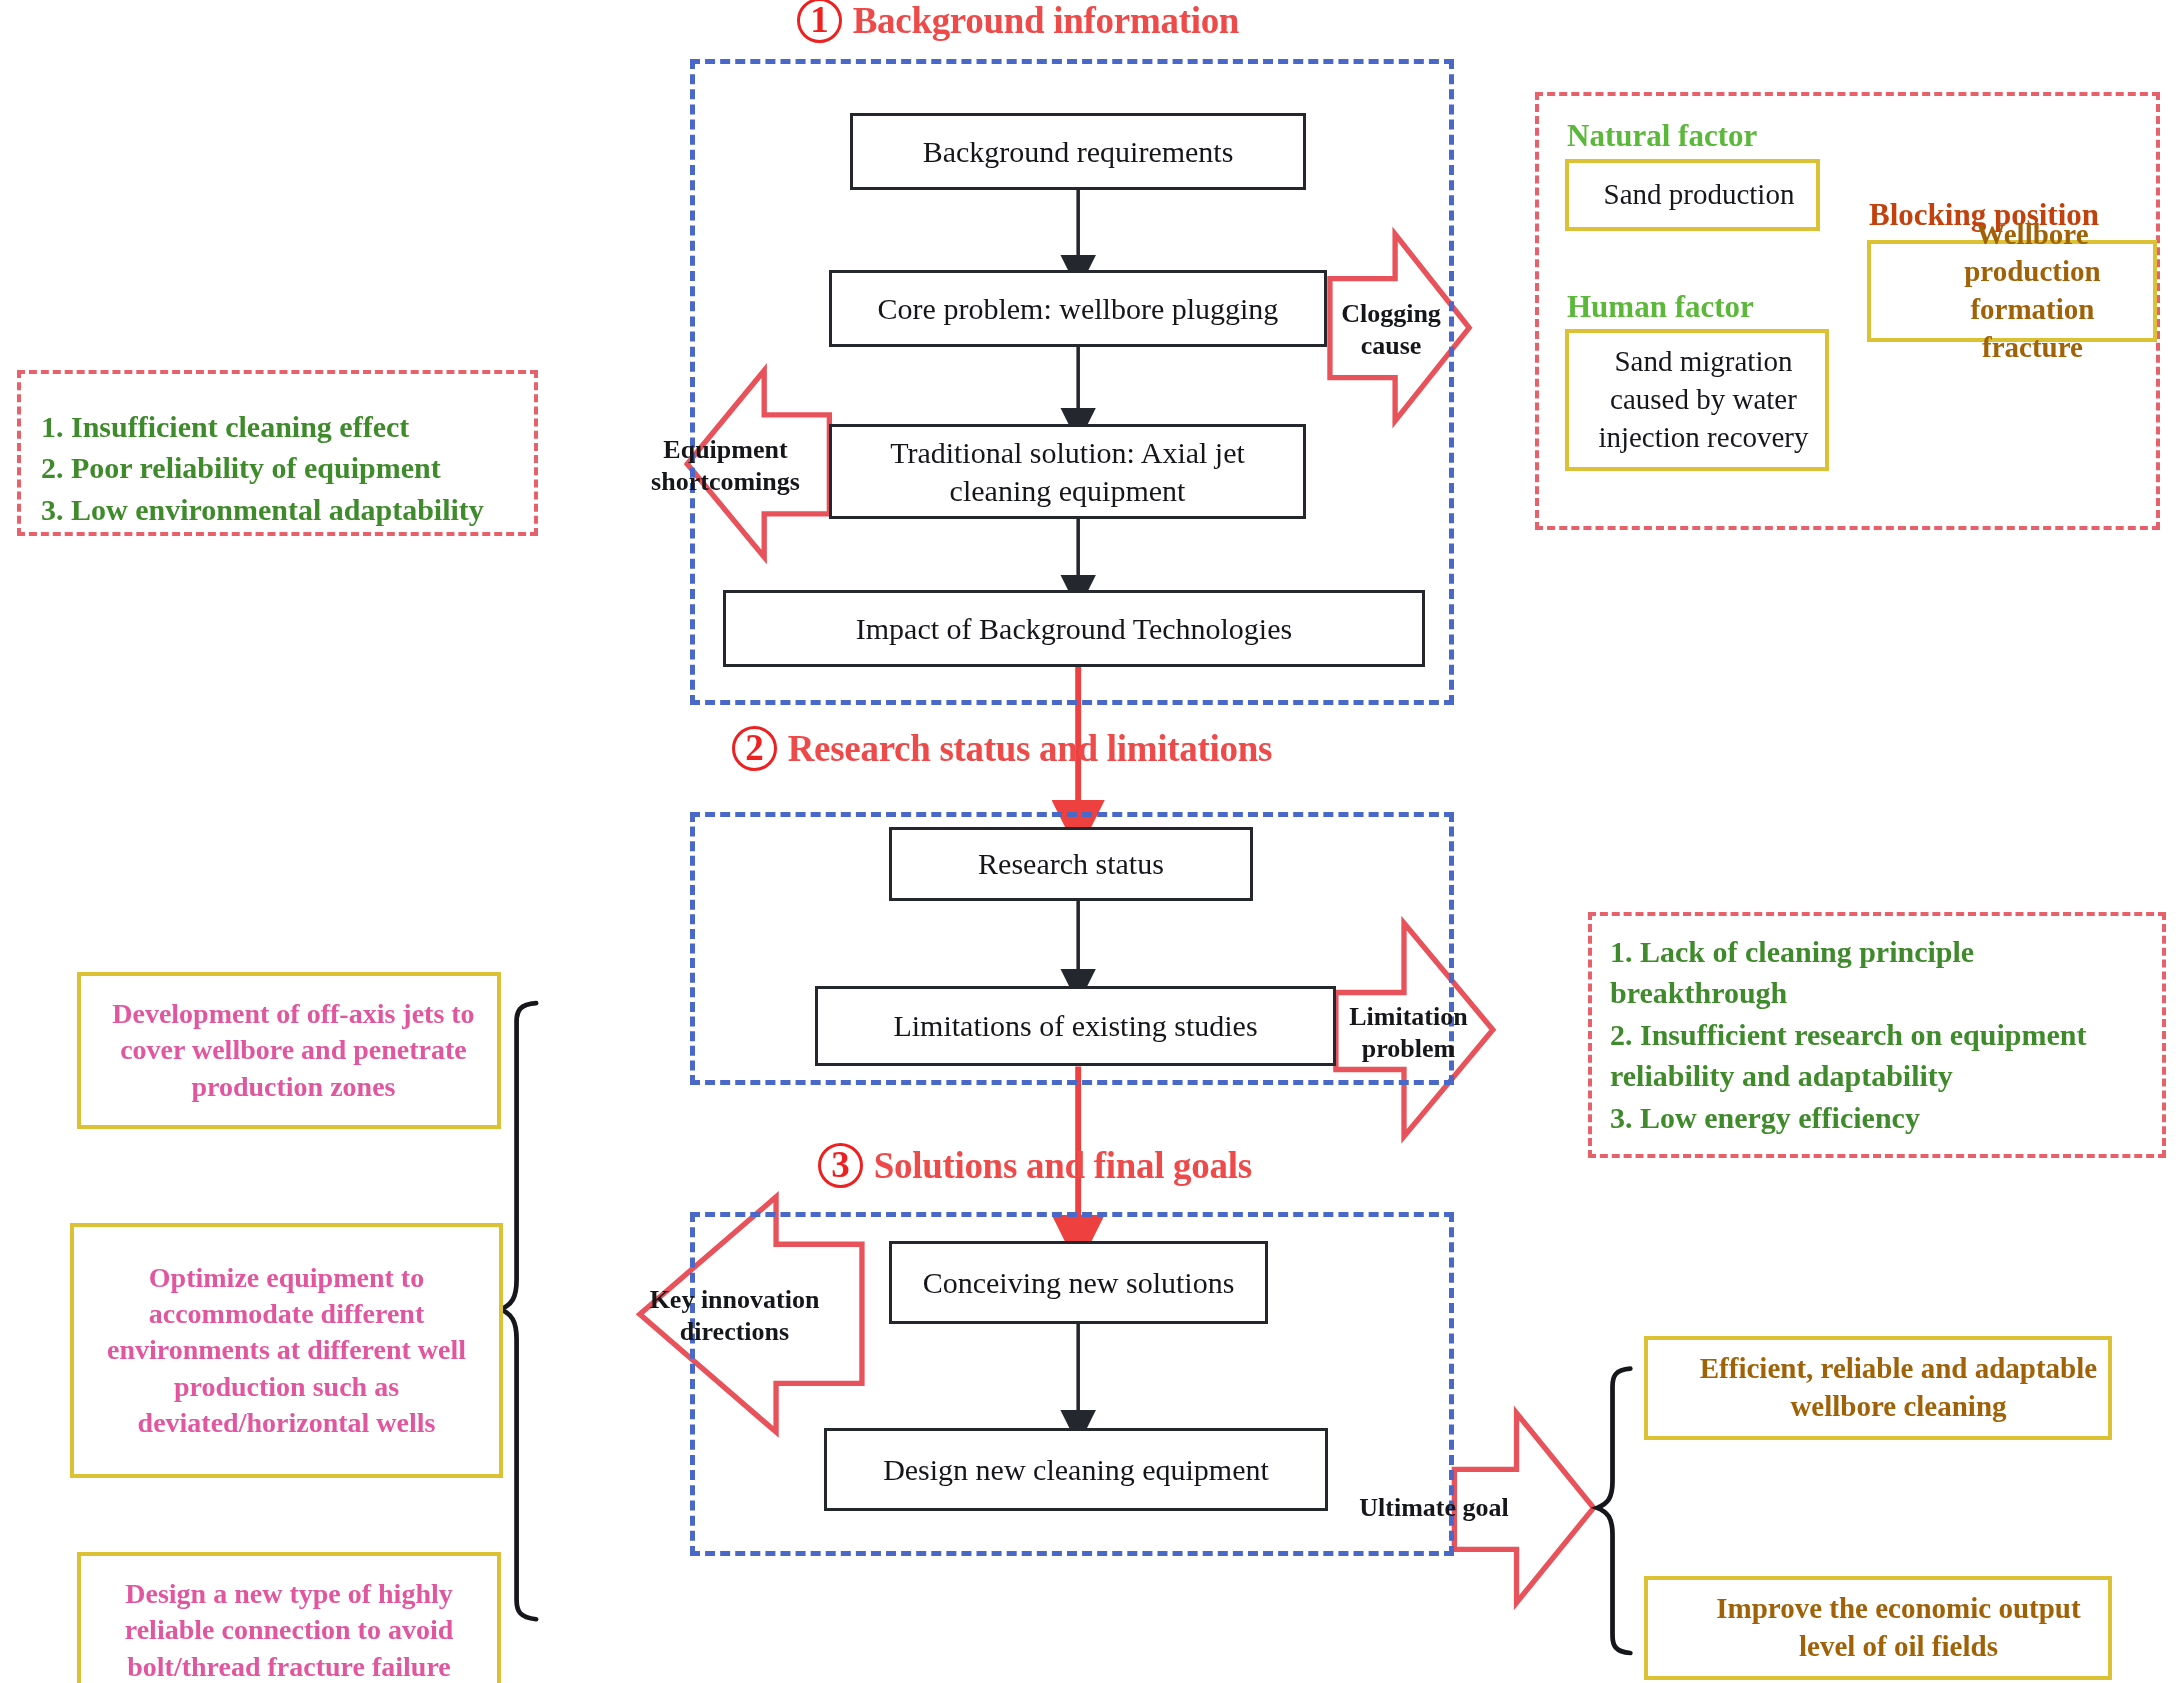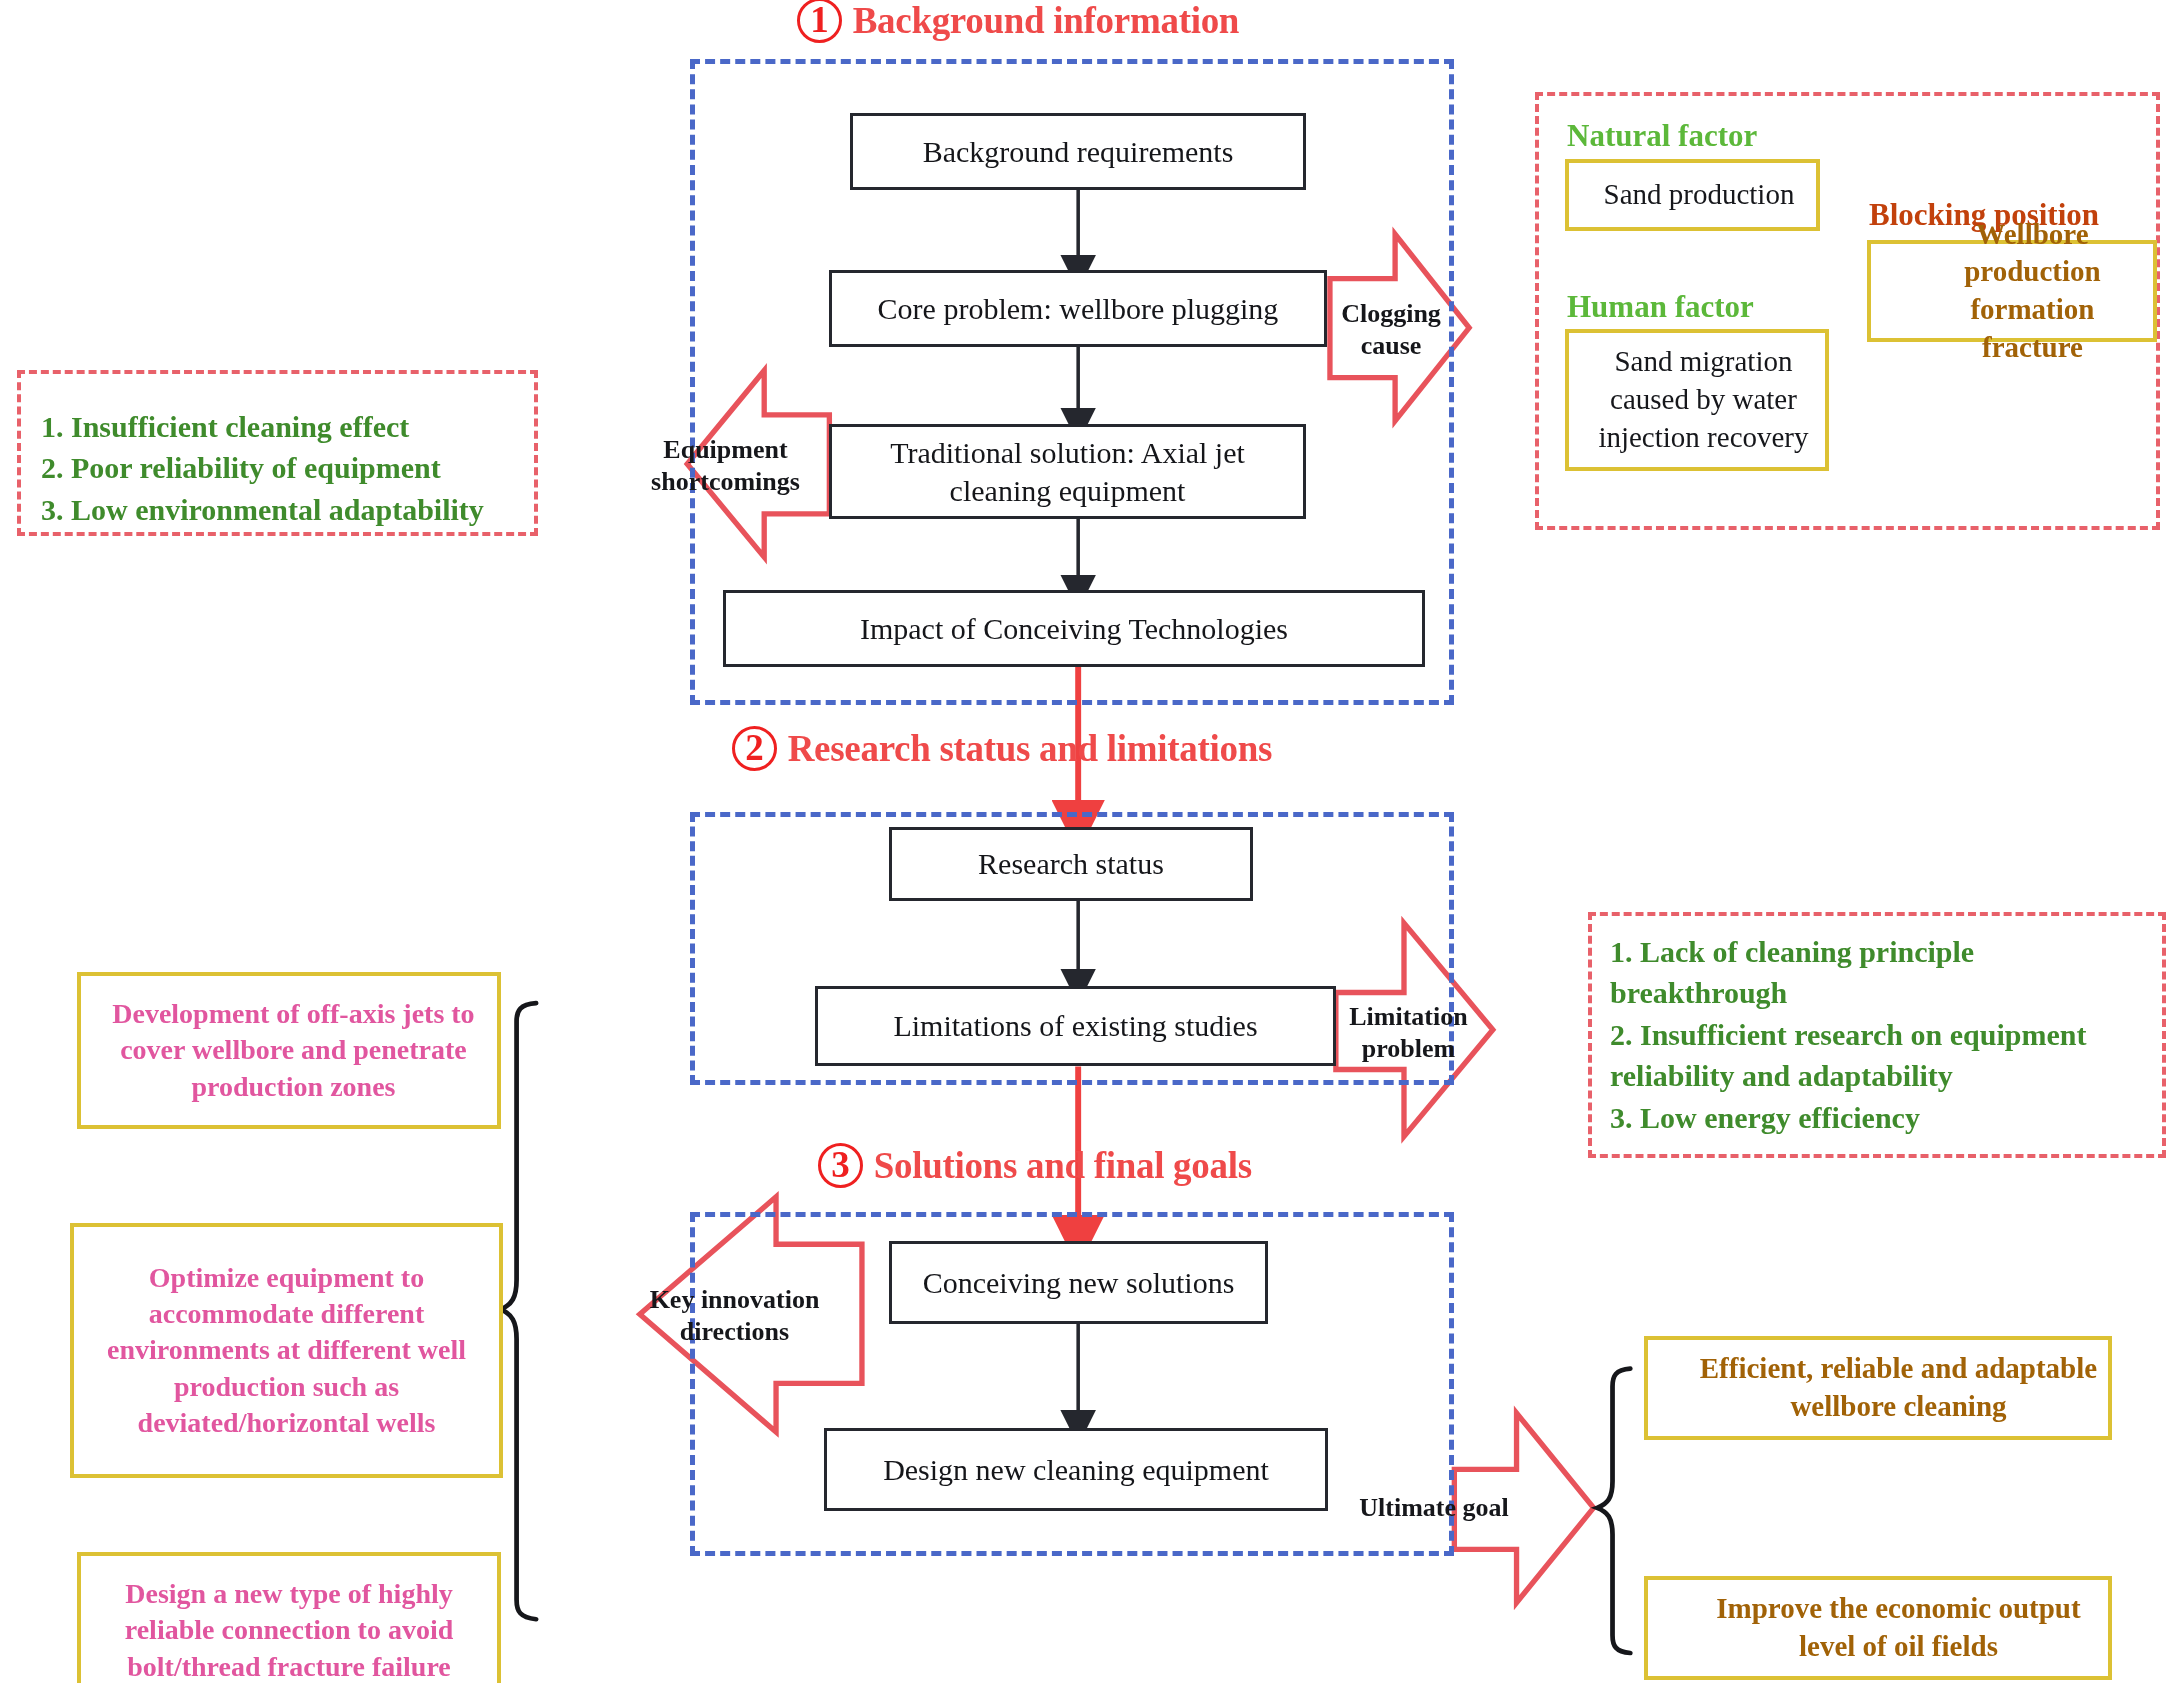--- a/index.html
+++ b/index.html
@@ -170,21 +170,21 @@
     <span class="sec-title">Solutions and final goals</span>
   </div>
 
   <div class="blue-box" style="left:690px;top:59px;width:764px;height:646px;"></div>
   <div class="blue-box" style="left:690px;top:812px;width:764px;height:273px;"></div>
   <div class="blue-box" style="left:690px;top:1212px;width:764px;height:344px;"></div>
 
   <div class="flow-box" style="left:850px;top:113px;width:456px;height:77px;">Background requirements</div>
   <div class="flow-box" style="left:829px;top:270px;width:498px;height:77px;">Core problem: wellbore plugging</div>
   <div class="flow-box" style="left:829px;top:424px;width:477px;height:95px;">Traditional solution: Axial jet cleaning equipment</div>
-  <div class="flow-box" style="left:723px;top:590px;width:702px;height:77px;">Impact of Conceiving Technologies</div>
+  <div class="flow-box" style="left:723px;top:590px;width:702px;height:77px;">Impact of Background Technologies</div>
 
   <div class="flow-box" style="left:889px;top:827px;width:364px;height:74px;">Research status</div>
   <div class="flow-box" style="left:815px;top:986px;width:521px;height:80px;">Limitations of existing studies</div>
 
   <div class="flow-box" style="left:889px;top:1241px;width:379px;height:83px;">Conceiving new solutions</div>
   <div class="flow-box" style="left:824px;top:1428px;width:504px;height:83px;">Design new cleaning equipment</div>
 
   <div class="arrow-label" style="left:1332px;top:273px;width:118px;height:113px;">Clogging
 cause</div>
   <div class="arrow-label" style="left:616px;top:409px;width:219px;height:113px;">Equipment

